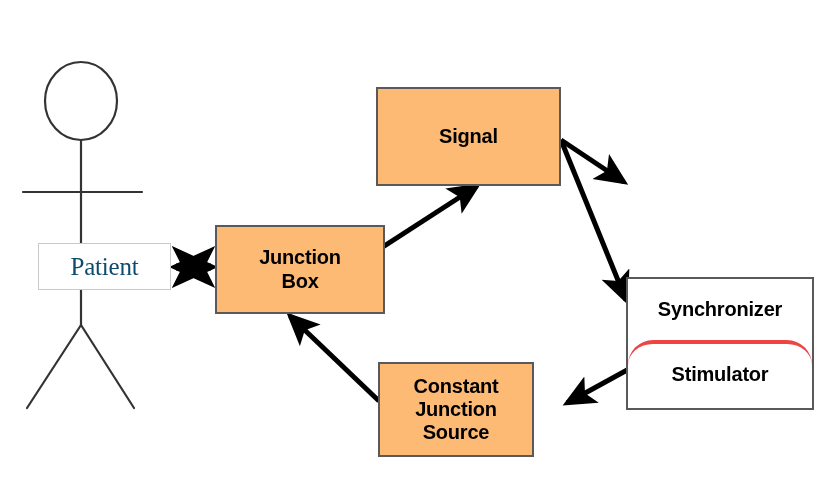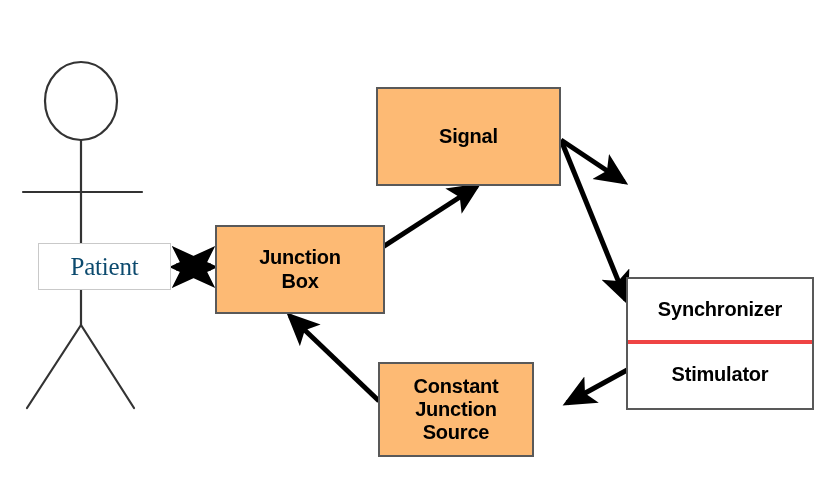--- a/index.html
+++ b/index.html
@@ -62,20 +62,21 @@
     background: #ffffff;
   }
   #node-sync-stim .cell {
     width: 100%;
     display: flex;
     align-items: center;
     justify-content: center;
     font-size: 20px;
     font-weight: bold;
     box-sizing: border-box;
+    border-radius: 25px;
   }
   #node-sync-stim .cell-top { height: 61px; }
   #node-sync-stim .cell-bottom { height: 66px; border-top: 4px solid #ef4444; }
 </style>
 </head>
 <body>
 
 <div id="canvas">
 
   <svg id="edges" viewBox="0 0 825 499" xmlns="http://www.w3.org/2000/svg">

